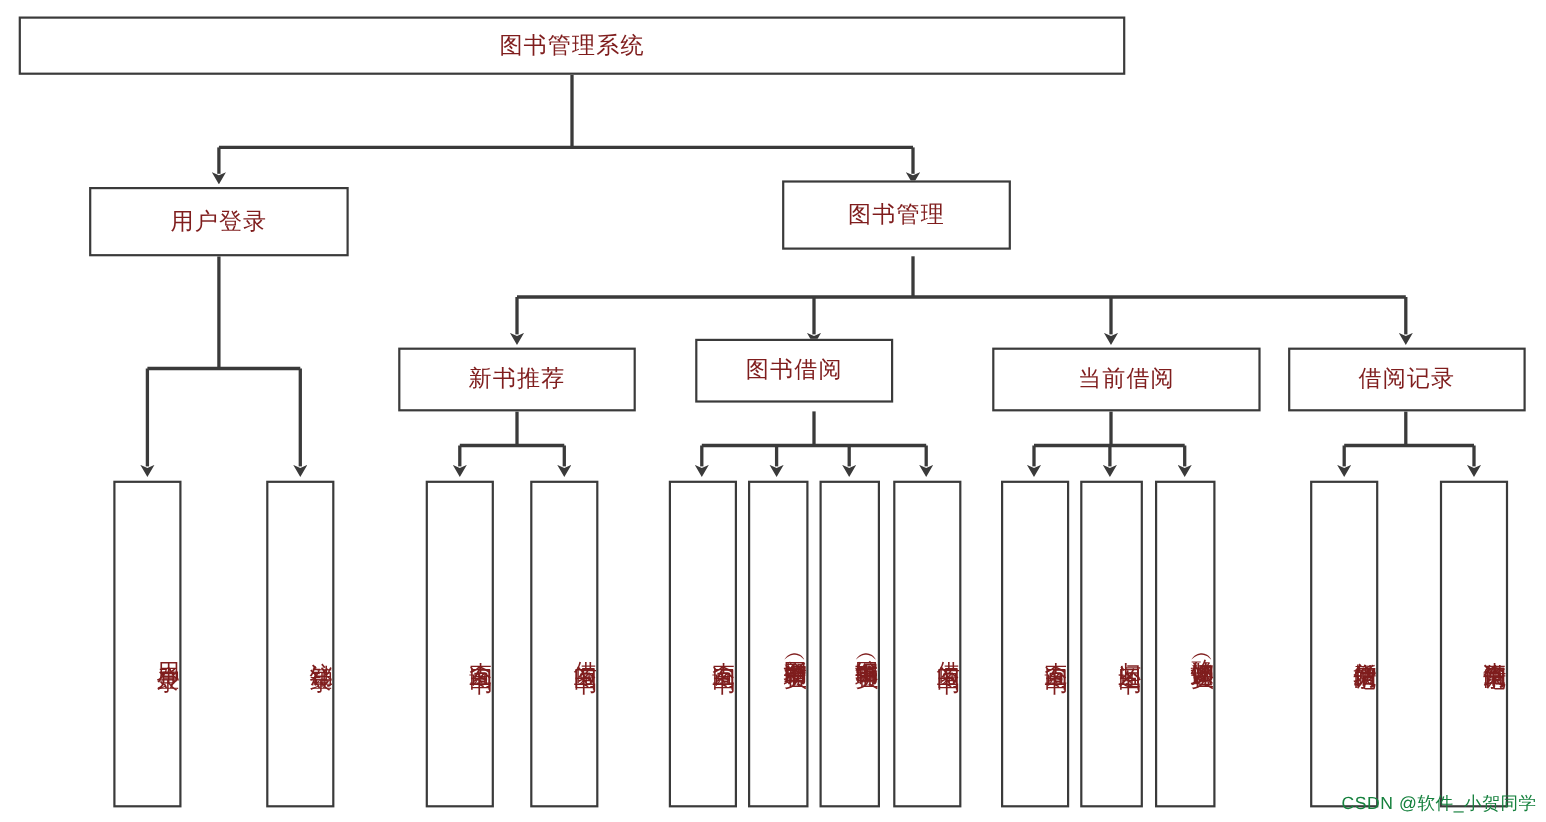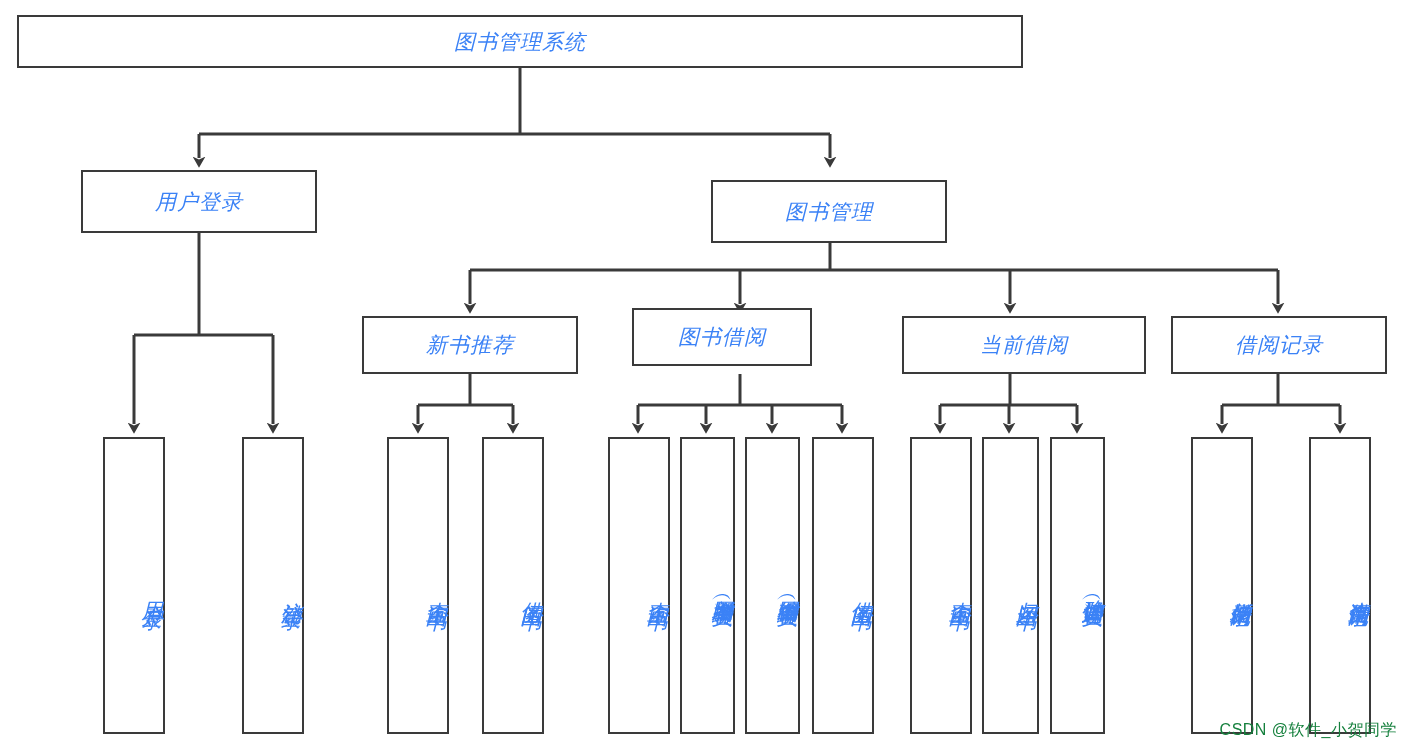--- a/index.html
+++ b/index.html
@@ -29,22 +29,21 @@
   }
   .node {
     position: absolute;
     box-sizing: border-box;
     background: #ffffff;
     border: 2px solid #3a3a3a;
     display: flex;
     align-items: center;
     justify-content: center;
     text-align: center;
-    color: #3b82f6;
-    font-style: italic;
+    color: #7f1d1d;
   }
   .node.horizontal {
     font-size: 21px;
     letter-spacing: 1px;
     line-height: 1.2;
   }
   .node.vertical {
     writing-mode: vertical-rl;
     text-orientation: upright;
     font-size: 21px;
@@ -120,21 +119,21 @@
       <path d="M 1278 374 L 1278 405"></path>
       <path d="M 1222 405 L 1340 405"></path>
       <path d="M 1222 405 L 1222 424" marker-end="url(#arrow)"></path>
       <path d="M 1340 405 L 1340 424" marker-end="url(#arrow)"></path>
     </g>
   </svg>
 
   <div class="node horizontal" style="left:17px; top:15px; width:1006px; height:53px;">图书管理系统</div>
 
   <div class="node horizontal" style="left:81px; top:170px; width:236px; height:63px;">用户登录</div>
-  <div class="node horizontal" style="left:711px; top:180px; width:236px; height:63px;">图书管理</div>
+  <div class="node horizontal" style="left:711px; top:164px; width:208px; height:63px;">图书管理</div>
 
   <div class="node horizontal" style="left:362px; top:316px; width:216px; height:58px;text-align:right;">新书推荐</div>
   <div class="node horizontal" style="left:632px; top:308px; width:180px; height:58px;">图书借阅</div>
   <div class="node horizontal" style="left:902px; top:316px; width:244px; height:58px;">当前借阅</div>
   <div class="node horizontal" style="left:1171px; top:316px; width:216px; height:58px;text-align:right;">借阅记录</div>
 
   <div class="node vertical" style="left:103px; top:437px; width:62px; height:297px;">用户登录</div>
   <div class="node vertical" style="left:242px; top:437px; width:62px; height:297px;">注销登录</div>
 
   <div class="node vertical" style="left:387px; top:437px; width:62px; height:297px;">查询图书</div>

